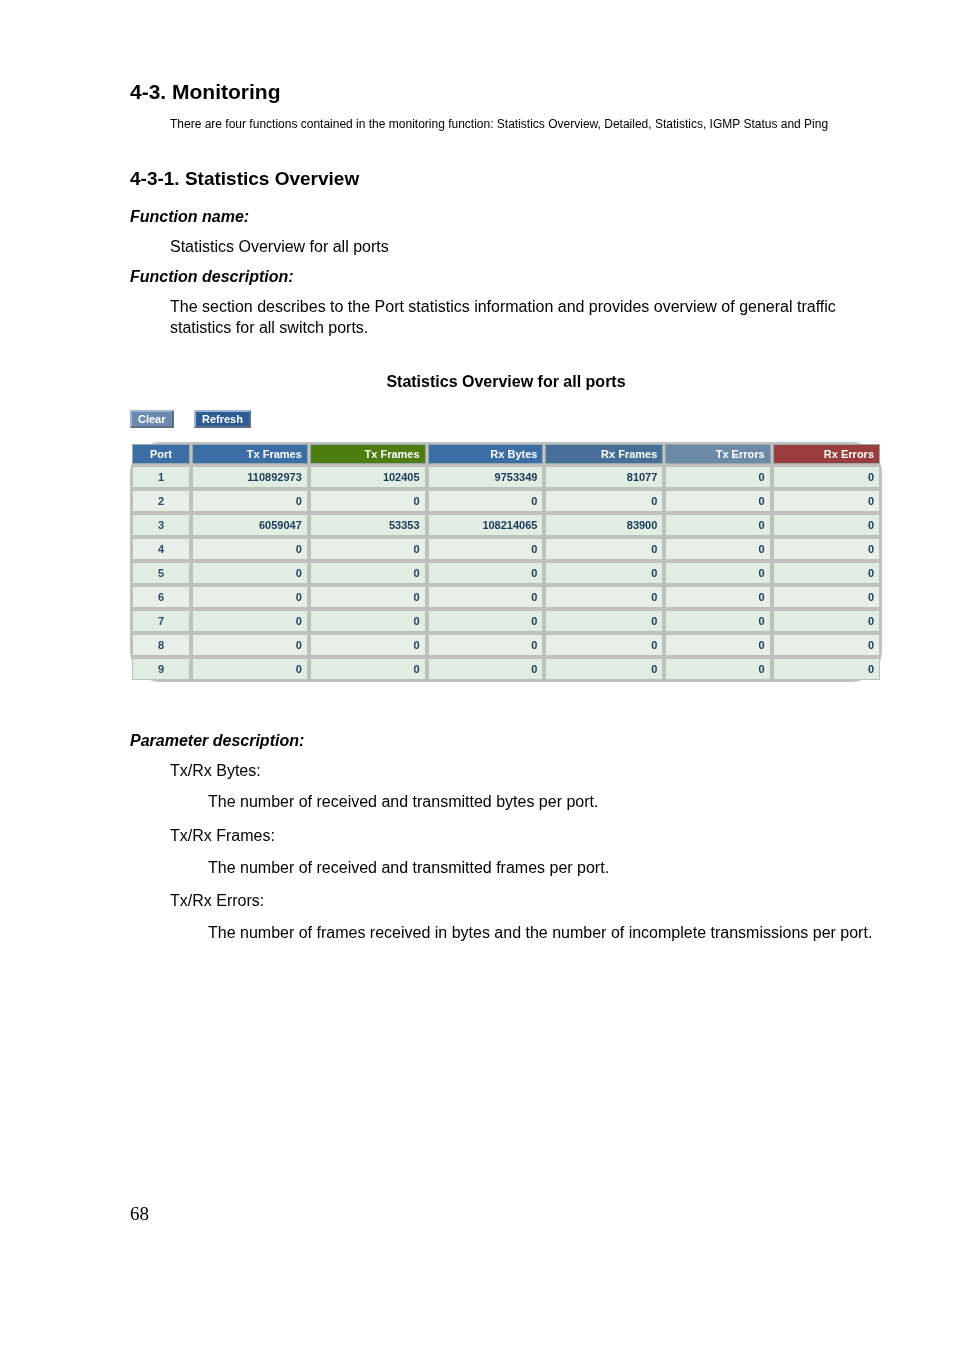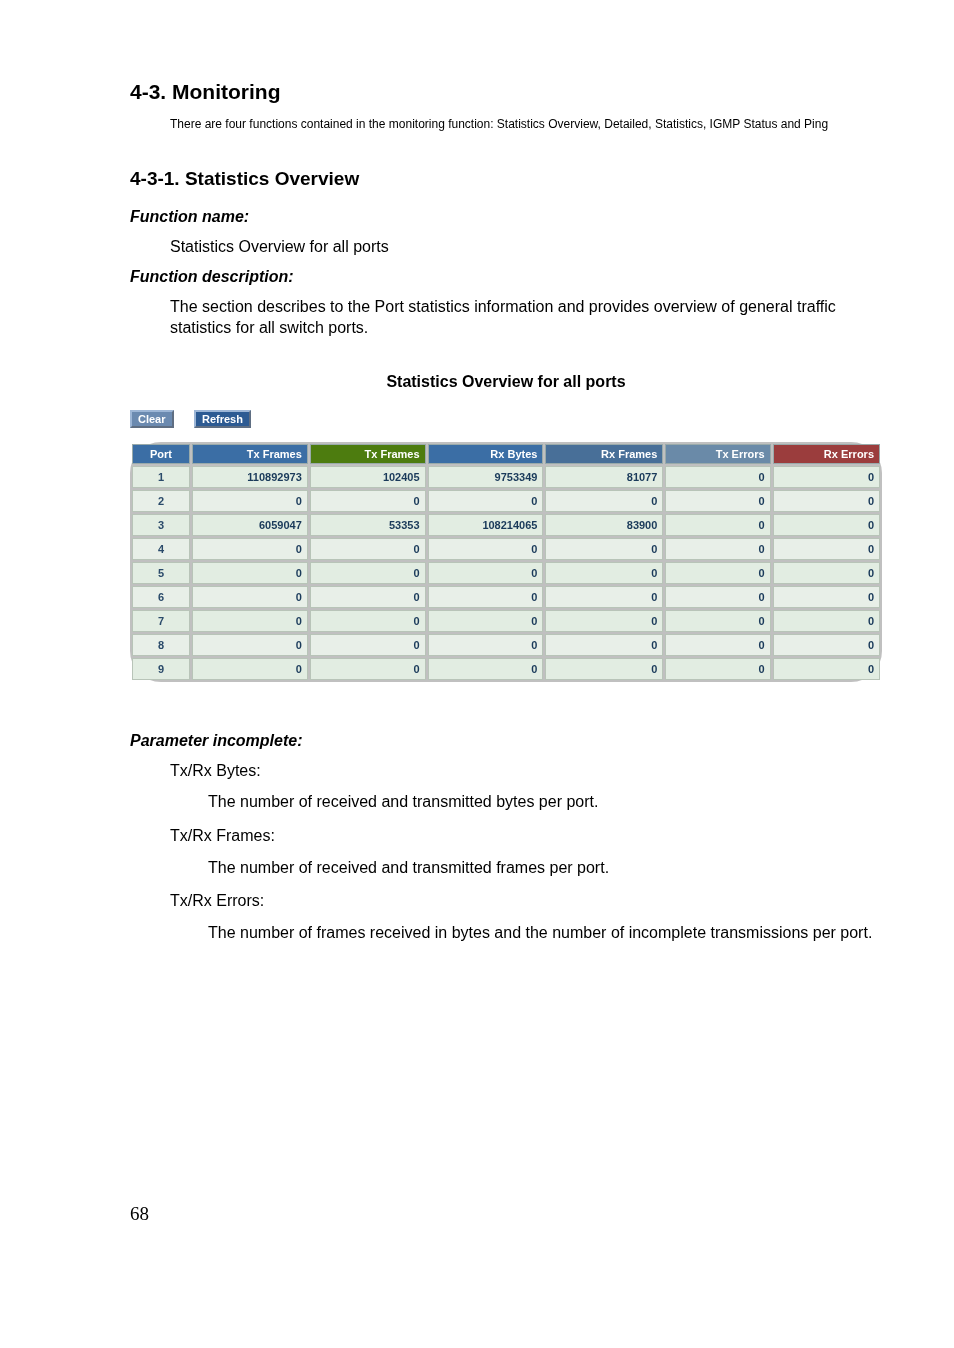--- a/index.html
+++ b/index.html
@@ -253,21 +253,21 @@
             <td>0</td>
             <td>0</td>
             <td>0</td>
             <td>0</td>
             <td>0</td>
           </tr>
         </tbody>
     </table>
   </div>
 
-  <div class="label-bi">Parameter incomplete:</div>
+  <div class="label-bi">Parameter description:</div>
   <div id="params-block">
       <div class="indent-1">Tx/Rx Bytes:</div>
       <div class="indent-2">The number of received and transmitted bytes per port.</div>
       <div class="indent-1">Tx/Rx Frames:</div>
       <div class="indent-2">The number of received and transmitted frames per port.</div>
       <div class="indent-1">Tx/Rx Errors:</div>
       <div class="indent-2">The number of frames received in bytes and the number of incomplete transmissions per port.</div>
     </div>
 
   <div class="page-number">68</div>

